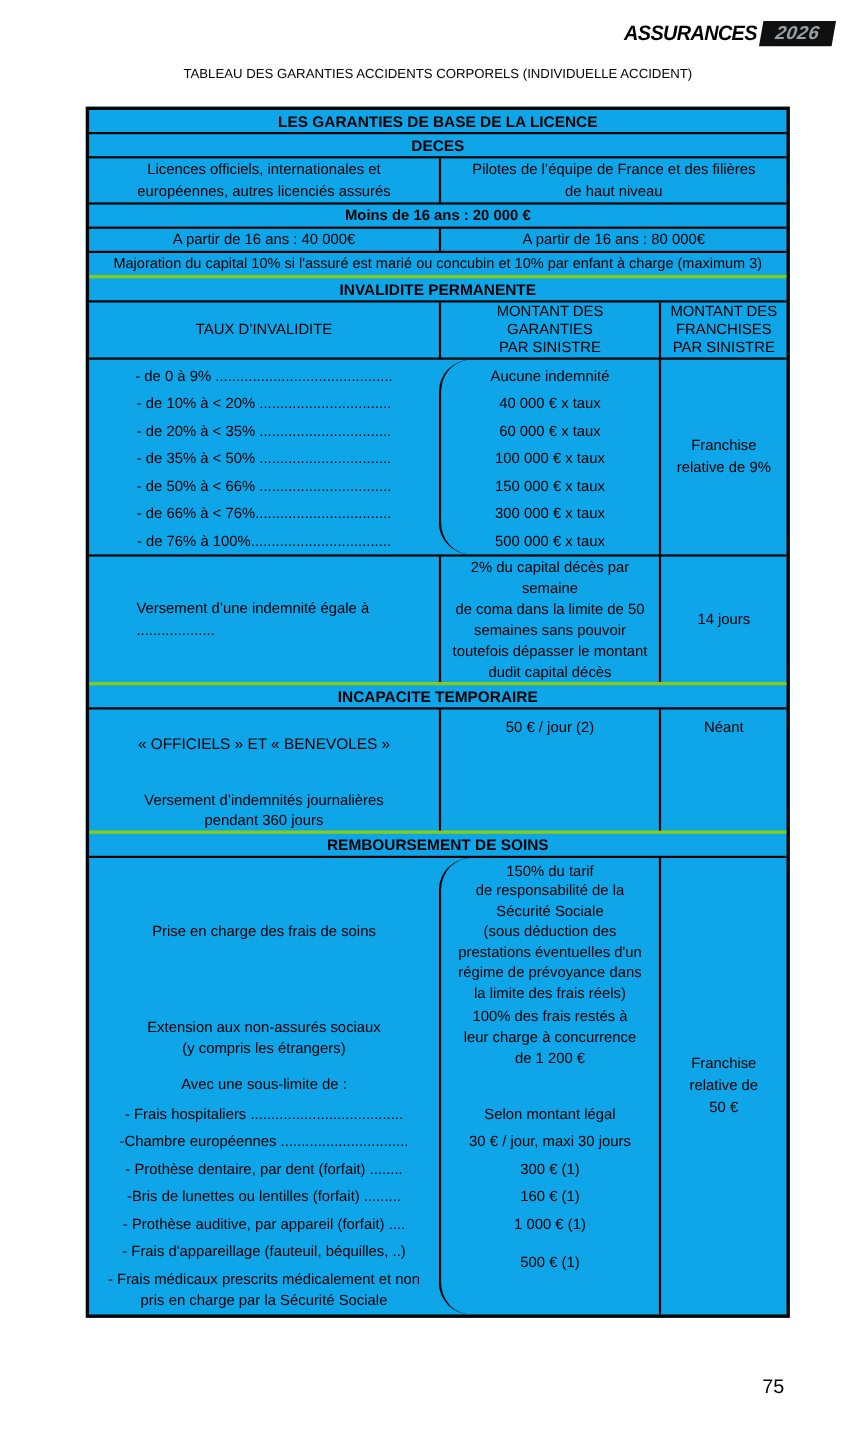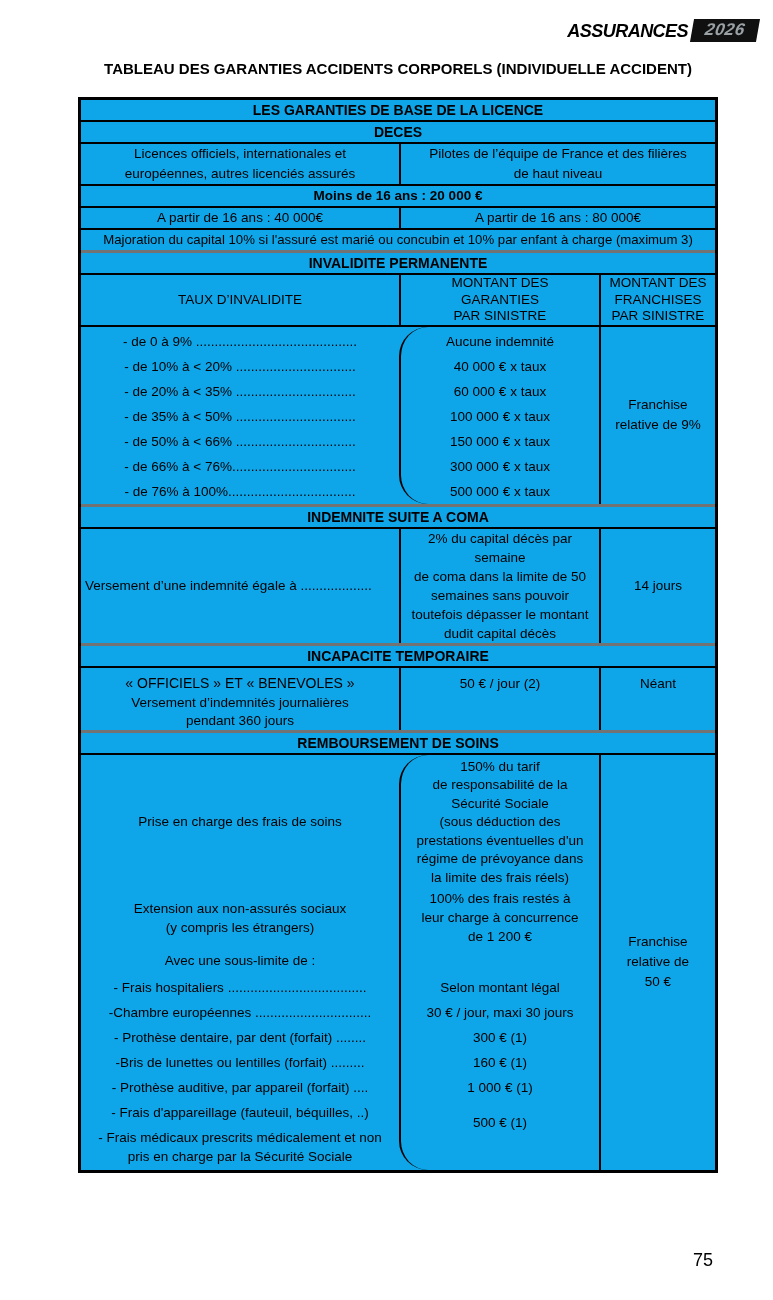--- a/index.html
+++ b/index.html
@@ -8,26 +8,26 @@
     background:#ffffff;color:#000;
     font-family:"Liberation Sans", sans-serif;
     overflow:hidden;
   }
   
   .brand{position:absolute;top:19px;right:15px;display:flex;align-items:center;gap:4px;}
   .brand-name{font-style:italic;font-weight:bold;font-size:19px;letter-spacing:-0.6px;transform:scaleX(.95);transform-origin:right;}
   .brand-yearbox{background:#101010;padding:1px 13px 2px 13px;transform:skewX(-10deg);}
   .brand-year{font-style:italic;font-weight:bold;font-size:17px;color:#9aa1a5;letter-spacing:0.5px;}
   
-  .doc-title{position:absolute;top:60px;left:78px;width:640px;text-align:center;font-weight:bold;font-size:15px;white-space:nowrap;}
+  .doc-title{position:absolute;top:60px;left:78px;width:640px;text-align:center;font-weight:normal;font-size:12px;white-space:nowrap;}
   
   .gtable{position:absolute;top:97px;left:78px;width:640px;border:3px solid #000;box-sizing:border-box;background:#0ea5e9;font-size:13.5px;}
   .trow{display:grid;border-top:2px solid #000;box-sizing:border-box;}
   .trow.first{border-top:none;}
-  .trow.thick{border-top:3px solid #737373;}
+  .trow.thick{border-top:3px solid #84cc16;}
   .cols1{grid-template-columns:634px;}
   .cols2{grid-template-columns:318px 316px;}
   .cols3{grid-template-columns:318px 200px 116px;}
   .cell{display:flex;align-items:center;justify-content:center;text-align:center;box-sizing:border-box;padding:0 3px;line-height:20px;}
   .cell + .cell{border-left:2px solid #000;}
   .bold{font-weight:bold;}
   .sechead{font-weight:bold;font-size:14px;}
   .pre{white-space:pre-line;}
   .nowrap{white-space:nowrap;}
   .tight{line-height:19px;}
@@ -35,22 +35,22 @@
   
   .stack{display:block;padding:2px 2px 0 2px;border-radius:29px;}
   .rate-line{height:25px;line-height:25px;white-space:nowrap;overflow:hidden;}
   .rates-note{height:36px;display:flex;align-items:center;justify-content:center;text-align:center;font-size:11.9px;line-height:14.5px;white-space:pre-line;}
   .sitem{display:flex;align-items:center;justify-content:center;text-align:center;white-space:pre-line;line-height:19px;}
   .s1{height:132px;line-height:18.5px;}
   .s2{height:58px;}
   .s3{height:28px;}
   .s4,.s5,.s6,.s7,.s8,.s9{height:25px;}
   .s10{height:45px;}
-  .coma-label{justify-content:flex-start;text-align:left;padding-left:4px;}
-  .incap-cell{flex-direction:column;justify-content:space-between;padding-top:4px;}
+  .coma-label{justify-content:flex-start;text-align:left;padding-left:15px;margin-left:28px;}
+  .incap-cell{flex-direction:column;justify-content:space-between;padding-top:20px;gap:32px;}
   .incap-title{font-size:14px;line-height:22px;}
   .incap-sub{line-height:18px;white-space:pre-line;}
   .topalign{align-items:flex-start;padding-top:6px;}
   
   .page-num{position:absolute;top:1250px;right:60px;font-size:18px;}
 </style>
 </head>
 <body>
 
 <div class="page">
@@ -118,23 +118,20 @@
         <div class="rate-line">60 000 € x taux</div>
         <div class="rate-line">100 000 € x taux</div>
         <div class="rate-line">150 000 € x taux</div>
         <div class="rate-line">300 000 € x taux</div>
         <div class="rate-line">500 000 € x taux</div>
       </div>
       <div class="cell pre">Franchise
 relative de 9%</div>
     </div>
 
-    <div class="trow thick cols1">
-      <div class="cell sechead">INDEMNITE SUITE A COMA</div>
-    </div>
     <div class="trow cols3">
       <div class="cell coma-label">Versement d’une indemnité égale à ...................</div>
       <div class="cell pre tight">2% du capital décès par
 semaine
 de coma dans la limite de 50
 semaines sans pouvoir
 toutefois dépasser le montant
 dudit capital décès</div>
       <div class="cell">14 jours</div>
     </div>

